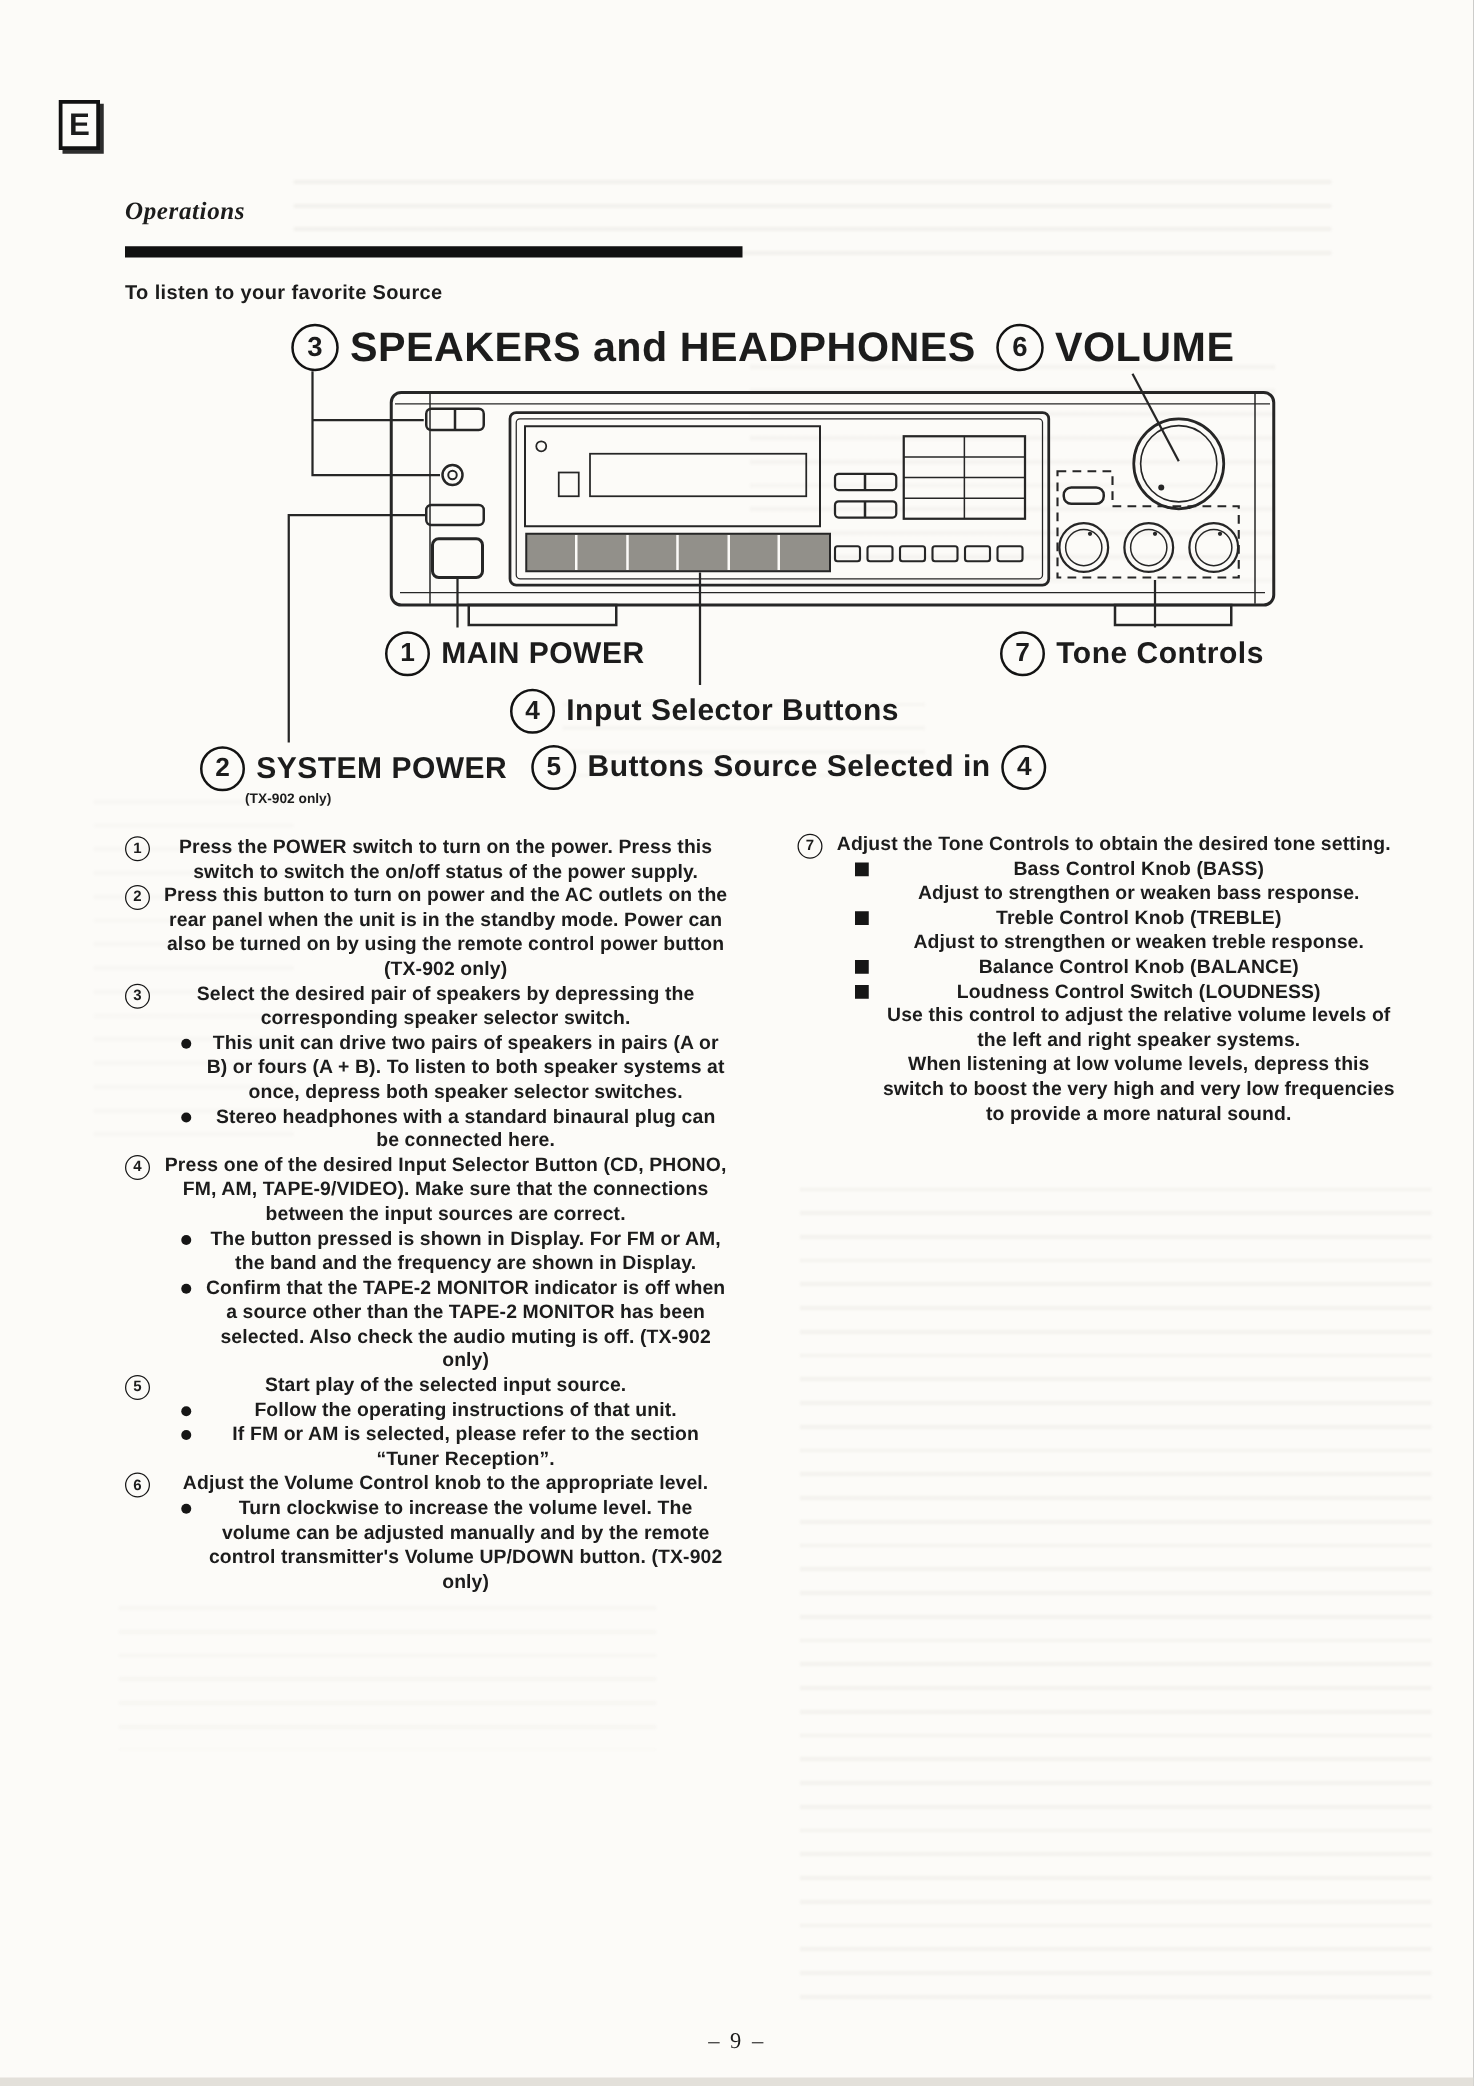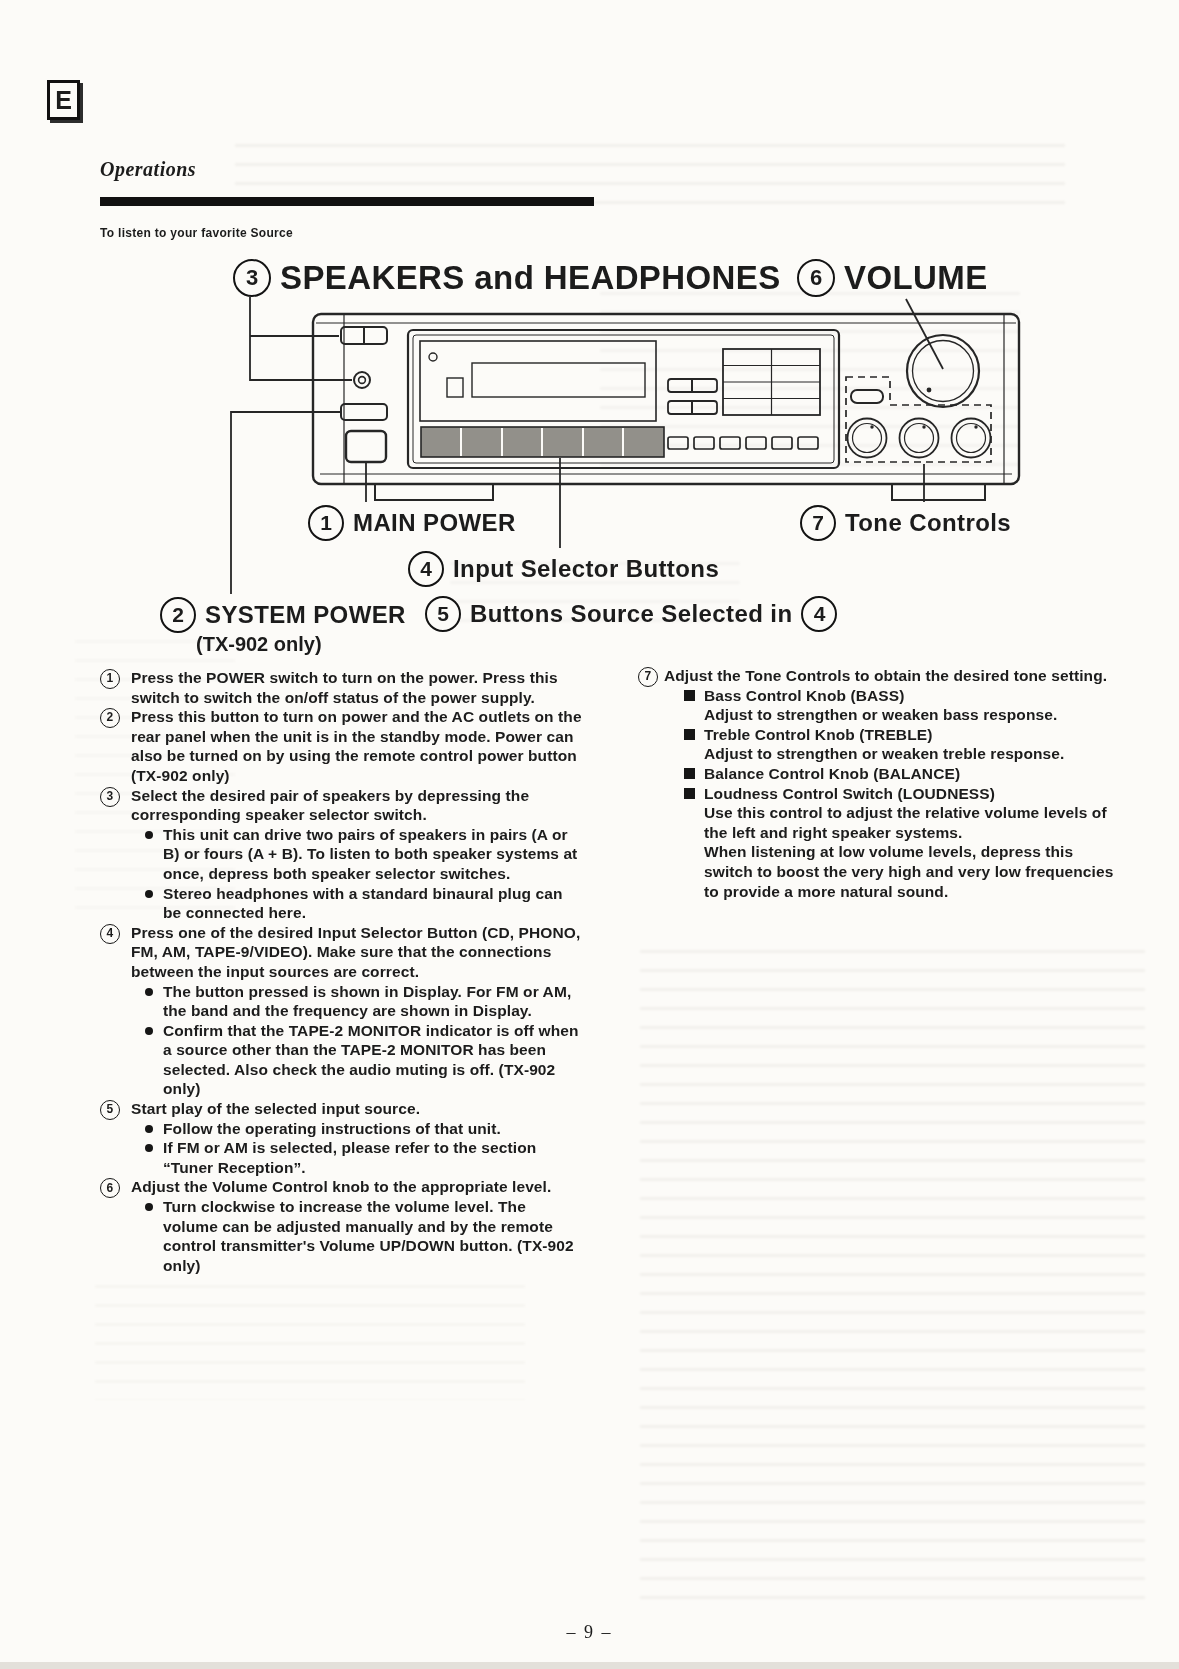--- a/index.html
+++ b/index.html
@@ -9,36 +9,36 @@
   .smudge{position:absolute;filter:blur(1.3px);pointer-events:none;
           background:repeating-linear-gradient(180deg, rgba(122,115,102,.14) 0 3px, transparent 3px 19px);}
   .bottom-strip{position:absolute;left:0;bottom:0;width:100%;height:7px;background:#e3e0da;}
   
   .ebox{position:absolute;left:47px;top:80px;width:27px;height:34px;border:3px solid #111;
         box-shadow:3px 3px 0 #2d2d2d;display:flex;align-items:center;justify-content:center;
         font-weight:700;font-size:25px;background:#fcfbf8;}
   .title{position:absolute;left:100px;top:158px;font-family:"Liberation Serif",serif;
          font-style:italic;font-weight:700;font-size:20px;letter-spacing:.5px;}
   .rule{position:absolute;left:100px;top:197px;width:494px;height:9px;background:#111;}
-  .subtitle{position:absolute;left:100px;top:226px;font-weight:700;font-size:12px;letter-spacing:.3px;}
+  .subtitle{position:absolute;left:100px;top:226px;font-weight:700;font-size:16px;letter-spacing:.3px;}
   
   .callout{position:absolute;display:flex;align-items:center;gap:9px;white-space:nowrap;}
   .co-circle{display:inline-flex;align-items:center;justify-content:center;flex:0 0 auto;
              width:32px;height:32px;border:2.6px solid #131313;border-radius:50%;
              font-size:21px;font-weight:700;background:rgba(252,251,248,.6);}
   .co-label{font-weight:700;font-size:24px;letter-spacing:.4px;}
-  .co-note{position:absolute;font-weight:700;font-size:20px;}
+  .co-note{position:absolute;font-weight:700;font-size:11px;}
   .big .co-circle{width:34px;height:34px;font-size:22px;}
   .big .co-label{font-size:33px;}
   
   .col{position:absolute;font-size:15.5px;line-height:19.6px;font-weight:700;letter-spacing:.1px;}
   .col-left{left:100px;top:668px;width:482px;}
   .col-right{left:640px;top:666px;width:478px;}
   .irow{position:relative;}
-  .irow .itx{display:block;}
+  .irow .itx{display:block;text-align:center;}
   .num{padding-left:31px;}
   .col-right .num{padding-left:24px;}
   .ic{position:absolute;left:0;top:1px;width:18px;height:18px;border:1.7px solid #161616;
       border-radius:50%;display:flex;align-items:center;justify-content:center;font-size:12px;}
   .col-right .ic{left:-2px;}
   .bullet{padding-left:63px;}
   .bdot{position:absolute;left:45px;top:6px;width:8px;height:8px;border-radius:50%;background:#161616;}
   .square{padding-left:64px;}
   .col-right .square{padding-left:64px;}
   .bsq{position:absolute;left:44px;top:4px;width:11px;height:11px;background:#161616;}

